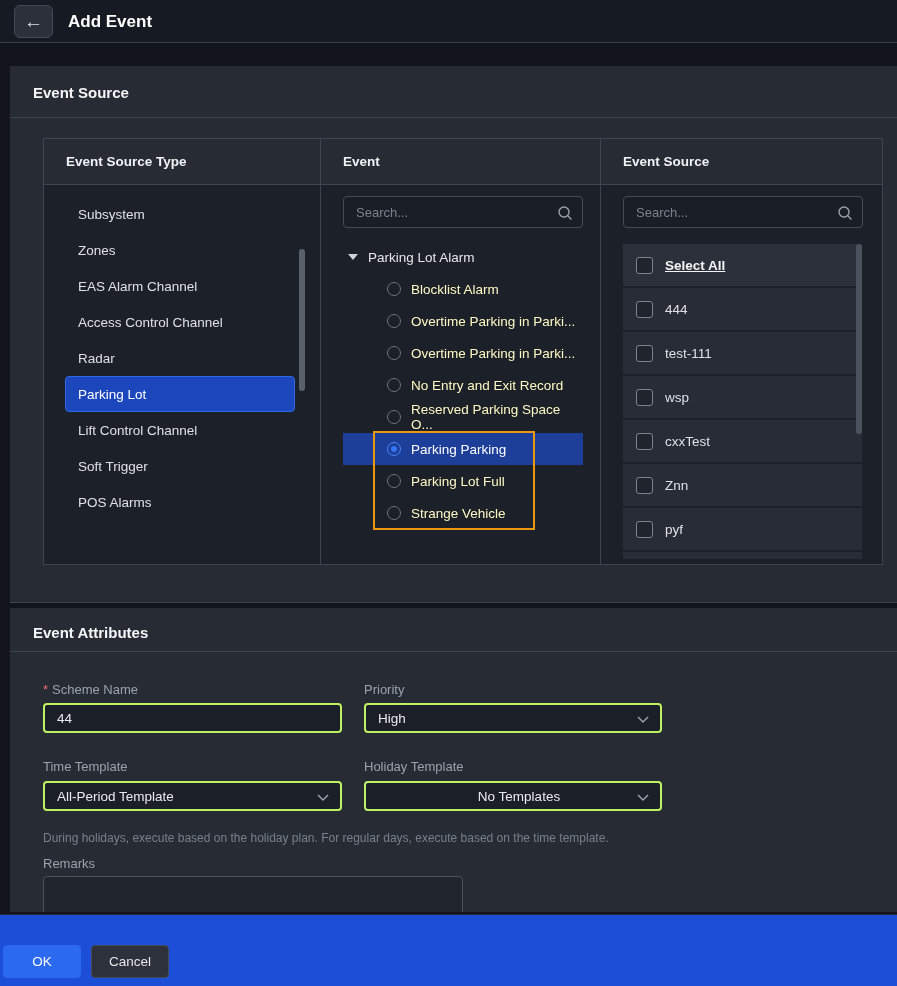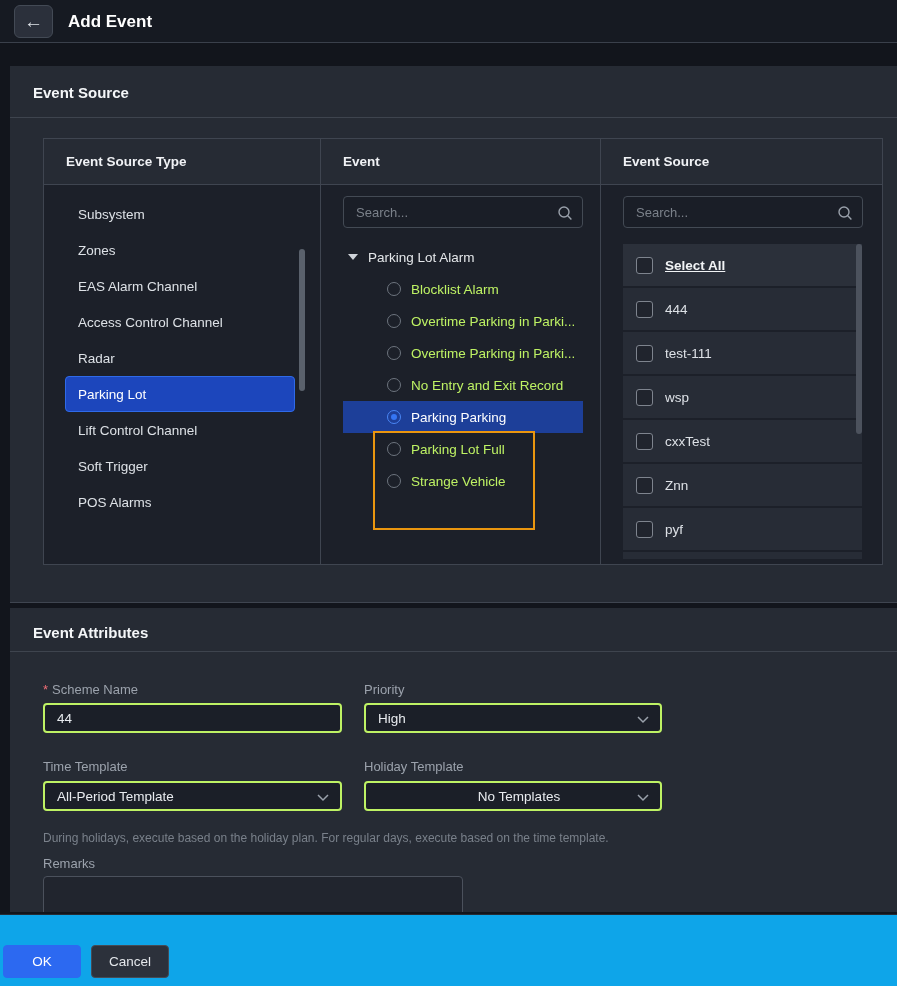--- a/index.html
+++ b/index.html
@@ -52,21 +52,21 @@
     color:#c9ced5; font-size:13px; padding:0 32px 0 12px; font-family:"Liberation Sans", sans-serif; }
   .searchbox input::placeholder { color:#7b818a; opacity:1; }
   .search-ic { position:absolute; right:9px; top:8px; width:16px; height:16px; }
   
   .tree { padding-top:56px; }
   .tree-parent { height:32px; display:flex; align-items:center; padding-left:27px;
     font-size:13.5px; color:#e4e7ea; cursor:pointer; }
   .caret { width:0; height:0; border-left:5px solid transparent; border-right:5px solid transparent;
     border-top:6px solid #cfd3d9; margin-right:10px; }
   .ev-row { height:32px; margin-left:22px; width:240px; display:flex; align-items:center;
-    padding-left:44px; font-size:13.5px; color:#bef264; cursor:pointer; }
+    padding-left:44px; font-size:13.5px; color:#fef9c3; cursor:pointer; }
   .ev-row.selected { background:#1d3f99; color:#ffffff; }
   .radio { width:14px; height:14px; border-radius:50%; border:1px solid #6d747e;
     margin-right:10px; position:relative; flex:none; }
   .ev-row.selected .radio { border-color:#4a86f5; }
   .ev-row.selected .radio::after { content:""; position:absolute; left:3px; top:3px;
     width:6px; height:6px; border-radius:50%; background:#3575f2; }
   .focus-ring { position:absolute; left:52px; top:246px; width:162px; height:99px;
     border:2px solid #ea960f; pointer-events:none; z-index:5; }
   
   .src-list { position:absolute; left:22px; top:59px; width:239px; }
@@ -84,21 +84,21 @@
     border-radius:4px; font-size:13.5px; color:#e8ebef; }
   .txt-input { padding:0 12px; outline:none; font-family:"Liberation Sans", sans-serif; }
   .sel { display:flex; align-items:center; padding-left:12px; cursor:pointer; }
   .sel .chev { position:absolute; right:11px; top:11px; }
   .note { position:absolute; left:33px; top:223px; font-size:12px; color:#79808a; }
   .remarks-area { position:absolute; left:33px; top:268px; width:420px; height:44px;
     background:#21252e; border:1px solid #4b515c; border-radius:4px 4px 0 0;
     resize:none; outline:none; color:#e8ebef; font-family:"Liberation Sans", sans-serif; font-size:13px; padding:6px 10px; }
   
   .footer { position:absolute; left:0; top:914px; width:897px; height:72px;
-    background:#0ea5e9; border-top:1px solid #262b33;text-decoration:underline; }
+    background:#1d4ed8; border-top:1px solid #262b33;text-decoration:underline; }
   .btn { position:absolute; top:30px; height:33px; border-radius:4px; font-size:13.5px;
     font-family:"Liberation Sans", sans-serif; cursor:pointer; }
   .btn-ok { left:3px; width:78px; background:#2c69f1; border:1px solid #2c69f1; color:#ffffff; }
   .btn-cancel { left:91px; width:78px; background:#2c313b; border:1px solid #454b55; color:#e4e7eb; }
 </style>
 </head>
 <body>
 
 <div id="root">
 
@@ -158,20 +158,24 @@
               <span>Overtime Parking in Parki...</span>
             </div>
             <div class="ev-row">
               <span class="radio"></span>
               <span>Overtime Parking in Parki...</span>
             </div>
             <div class="ev-row">
               <span class="radio"></span>
               <span>No Entry and Exit Record</span>
             </div>
+            <div class="ev-row">
+              <span class="radio"></span>
+              <span>Reserved Parking Space O...</span>
+            </div>
             <div class="ev-row selected">
               <span class="radio"></span>
               <span>Parking Parking</span>
             </div>
             <div class="ev-row">
               <span class="radio"></span>
               <span>Parking Lot Full</span>
             </div>
             <div class="ev-row">
               <span class="radio"></span>

